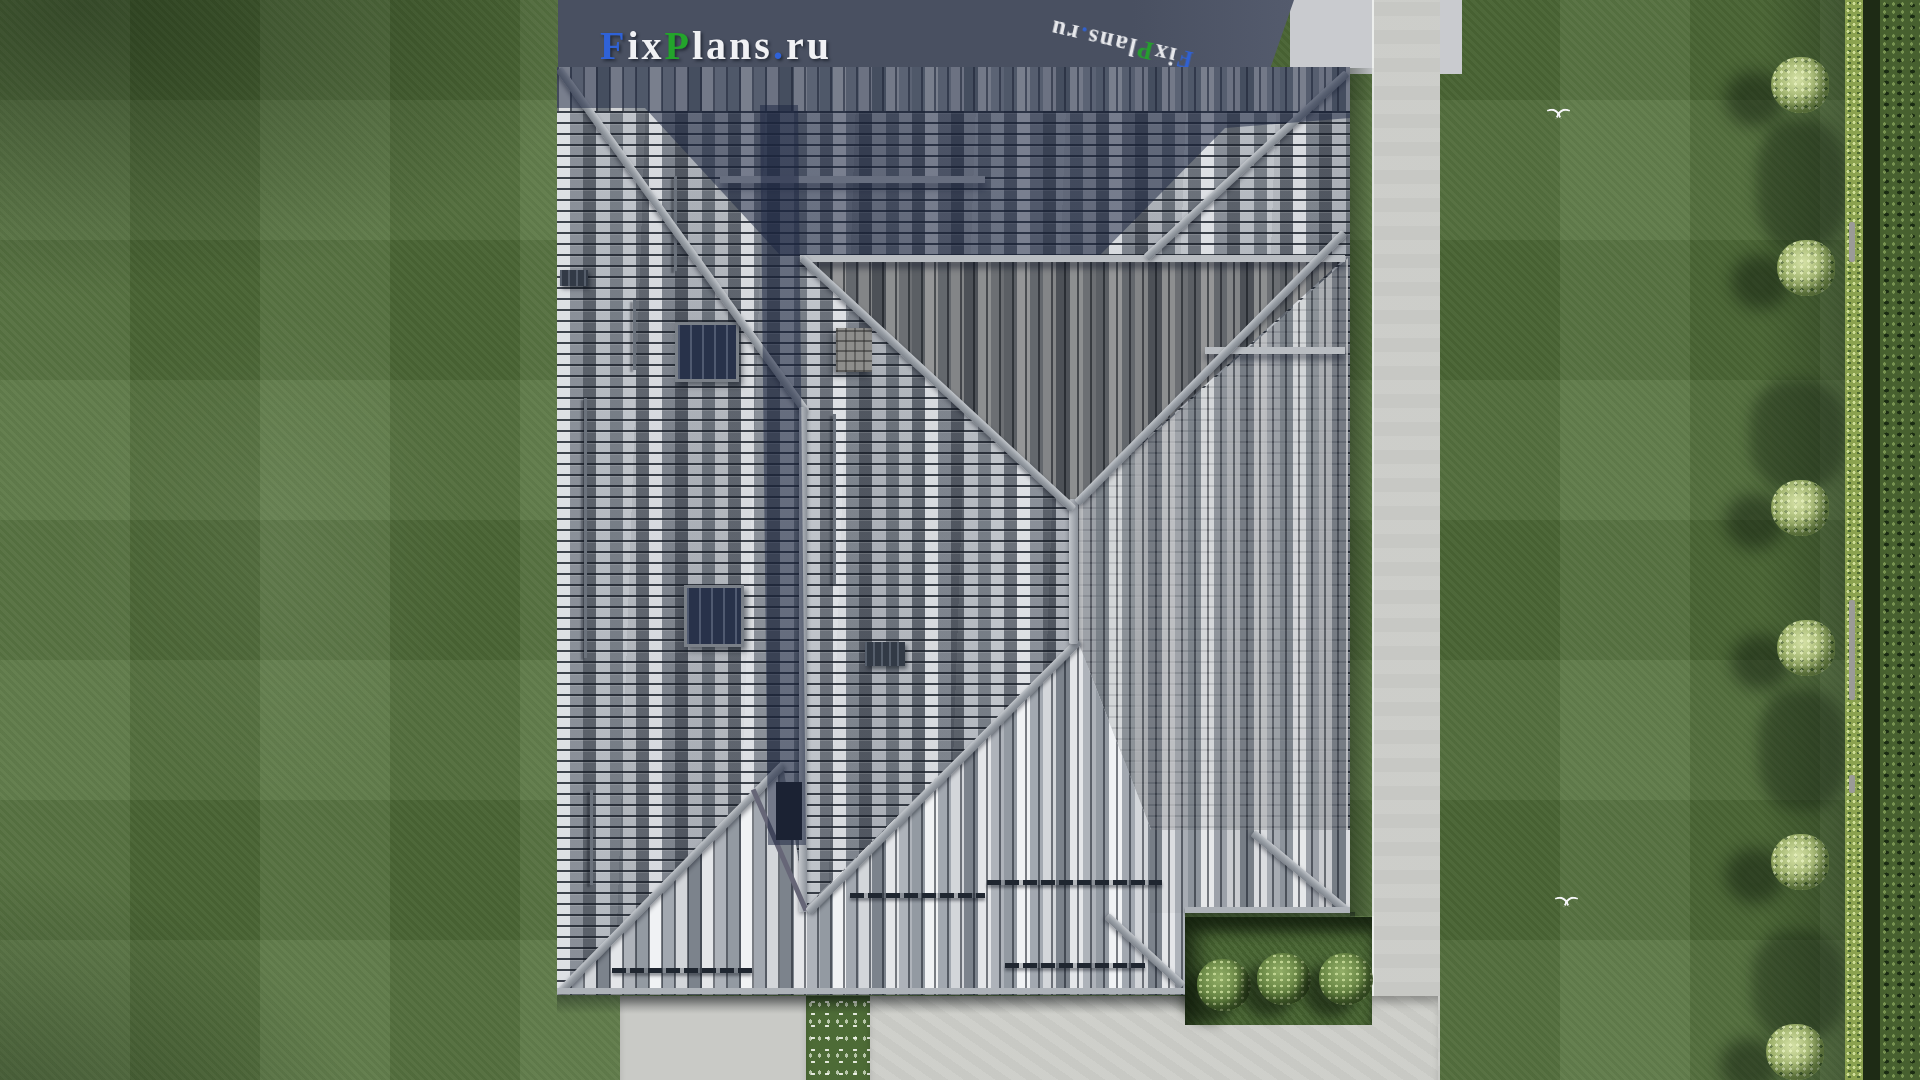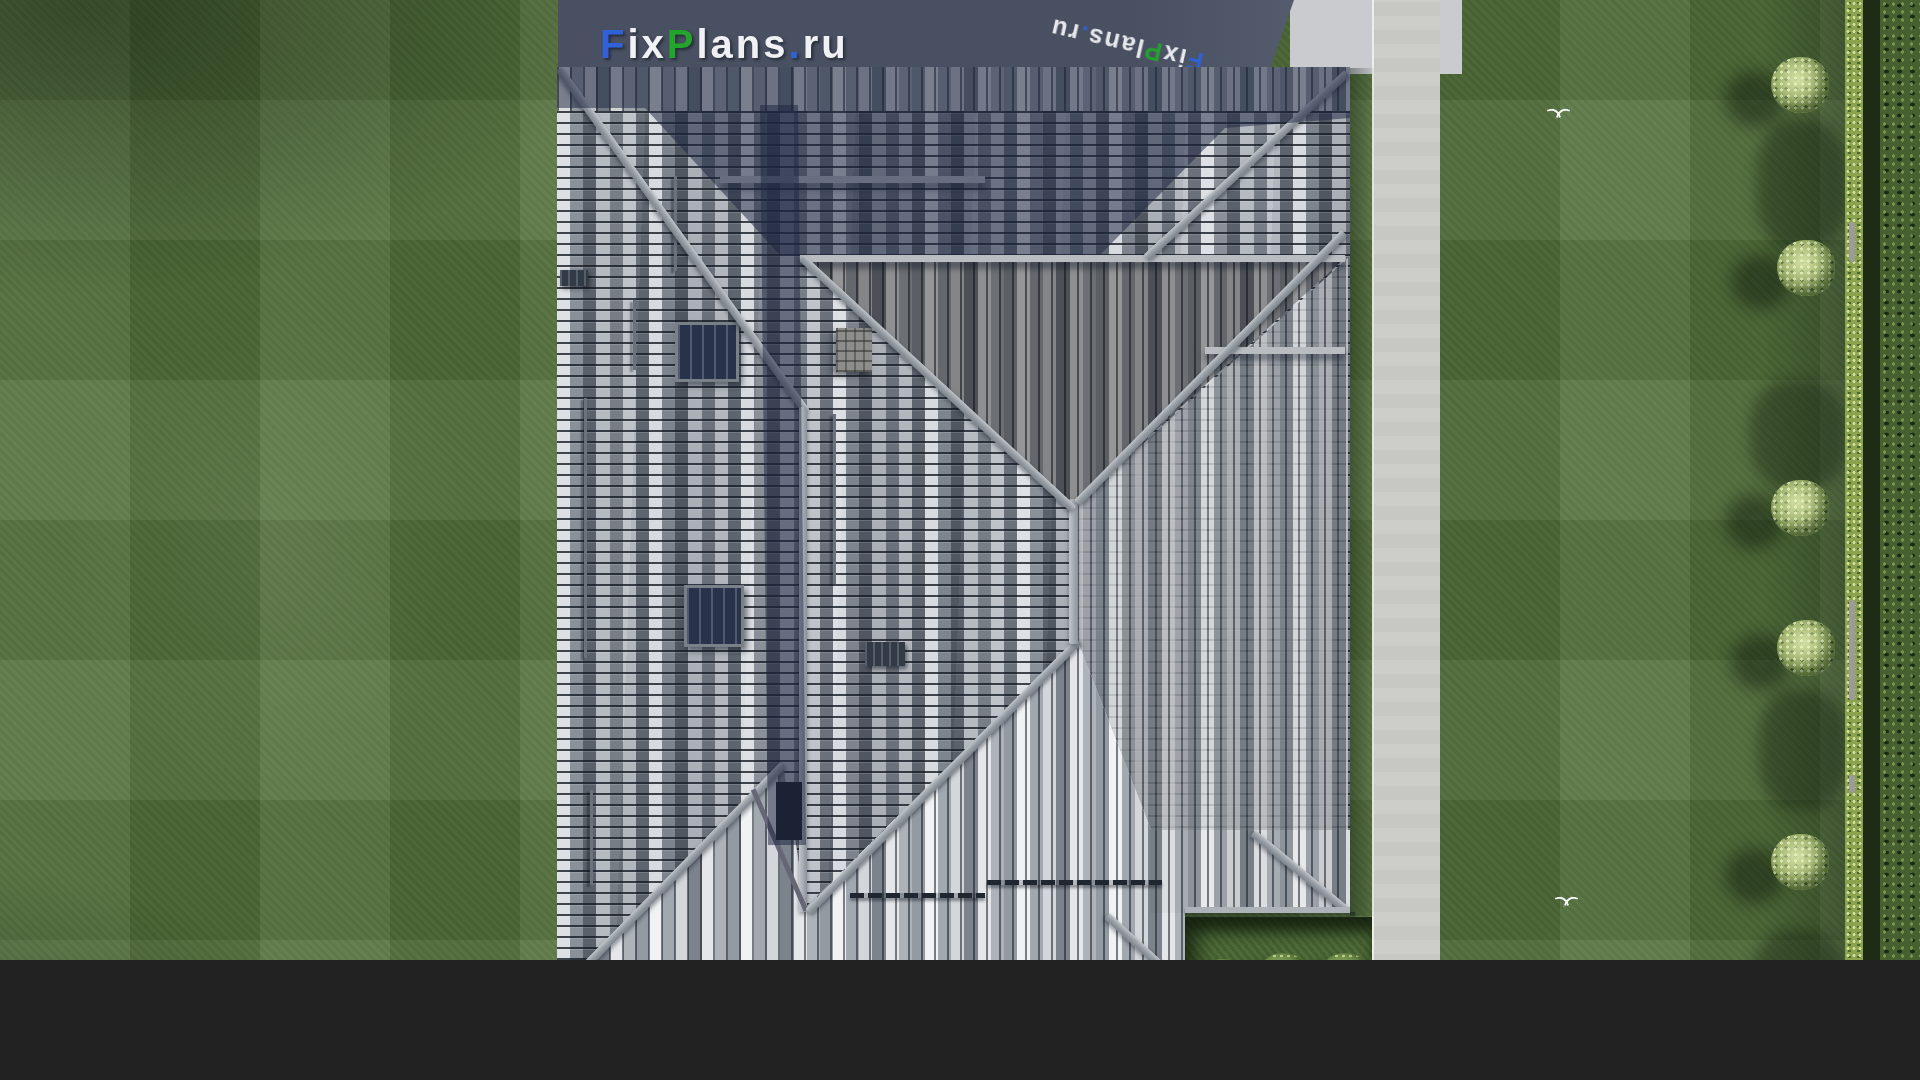--- a/index.html
+++ b/index.html
@@ -1,17 +1,17 @@
 <!DOCTYPE html>
 <html><head>
 <meta charset="utf-8">
 <style>
   html,body{margin:0;padding:0;background:#222;}
-  #scene{position:relative;width:1920px;height:960px;overflow:hidden;
-         font-family:Liberation Sans, sans-serif;}
+  #scene{position:relative;width:1920px;height:1080px;overflow:hidden;
+         font-family:Liberation Serif, serif;}
   .abs{position:absolute;}
 
   
   #lawn{left:0;top:0;width:1920px;height:1080px;background-color:#52703a;}
   #lawn-stripes{left:0;top:0;width:1920px;height:1080px;
     background-image:
       repeating-linear-gradient(90deg, rgba(255,255,255,.05) 0 130px, rgba(0,0,0,.06) 130px 260px),
       repeating-linear-gradient(0deg, rgba(255,255,255,.04) 0 140px, rgba(0,0,0,.05) 140px 280px),
       repeating-linear-gradient(45deg, rgba(0,0,0,.04) 0 3px, rgba(255,255,255,.03) 3px 6px);}
   .vignette{pointer-events:none;}

